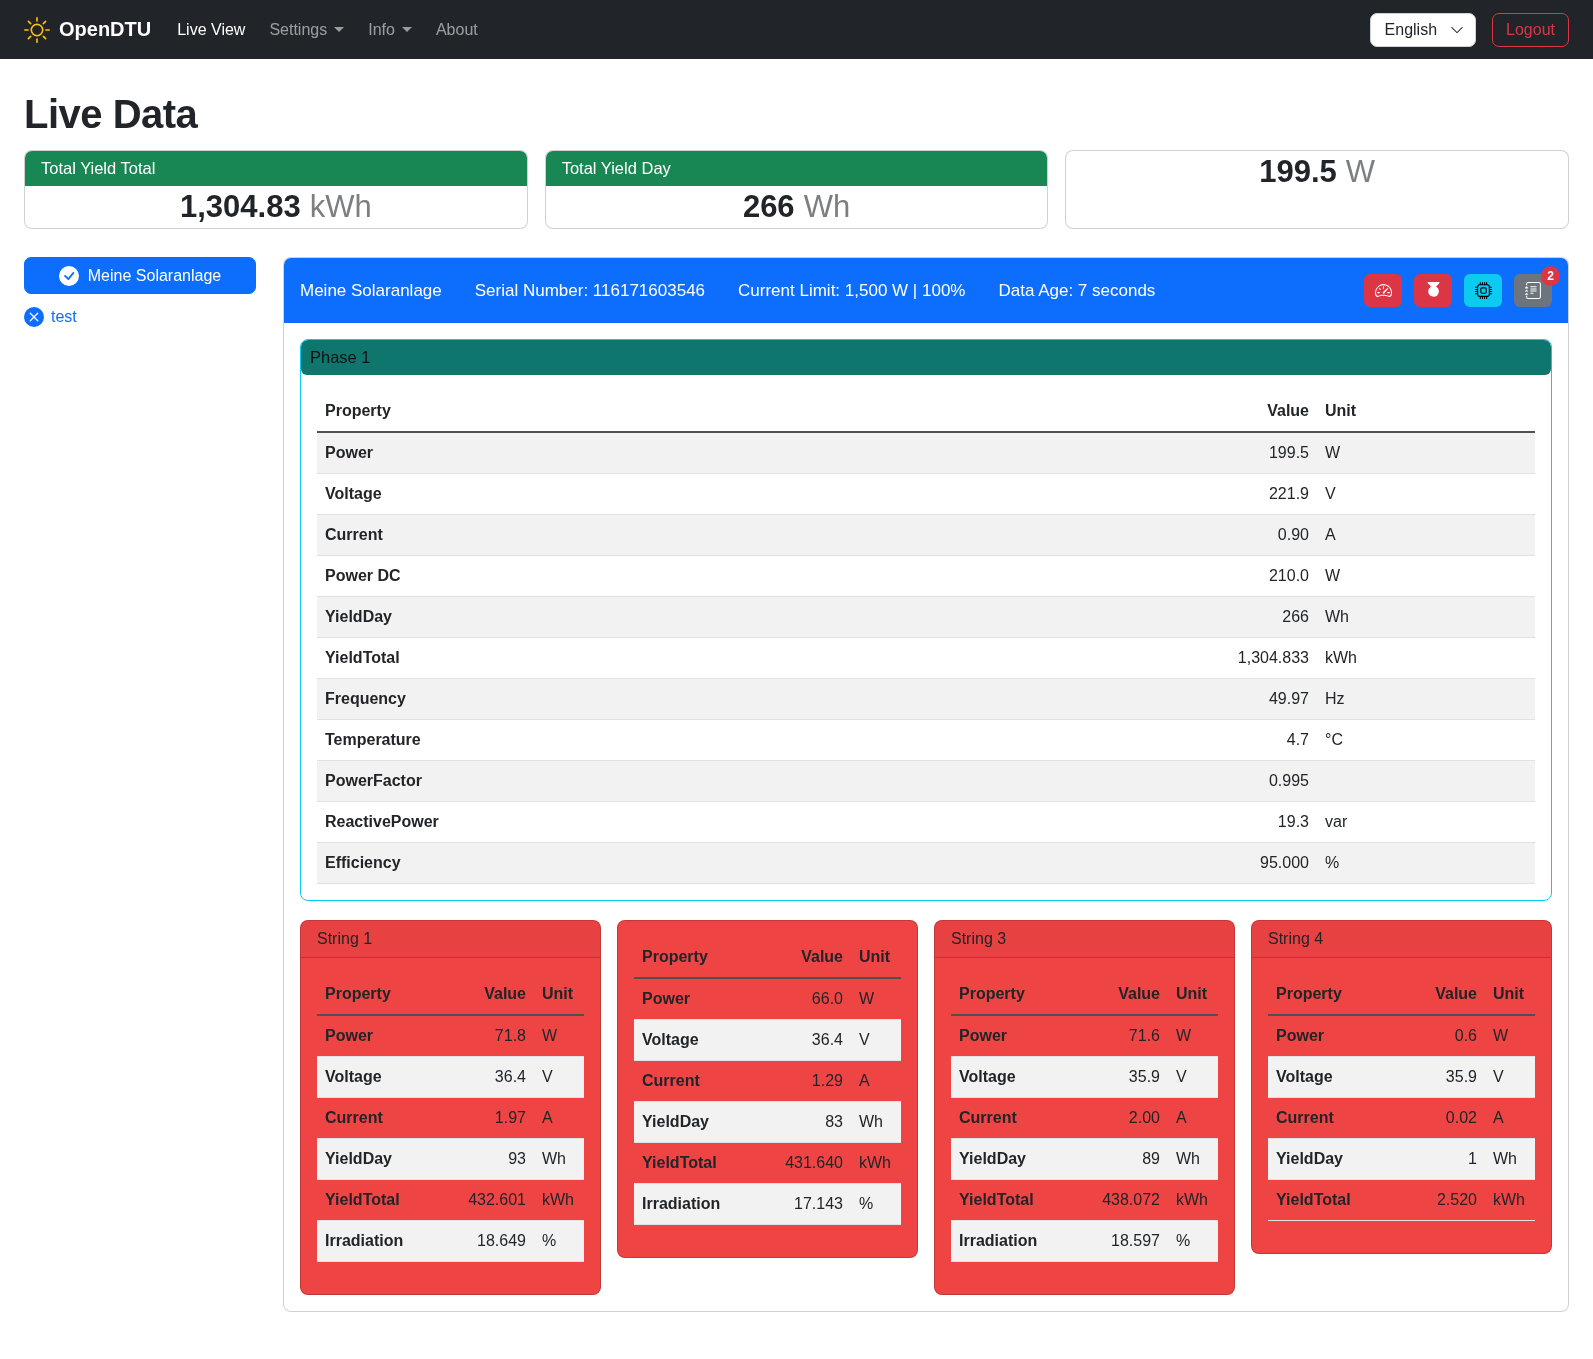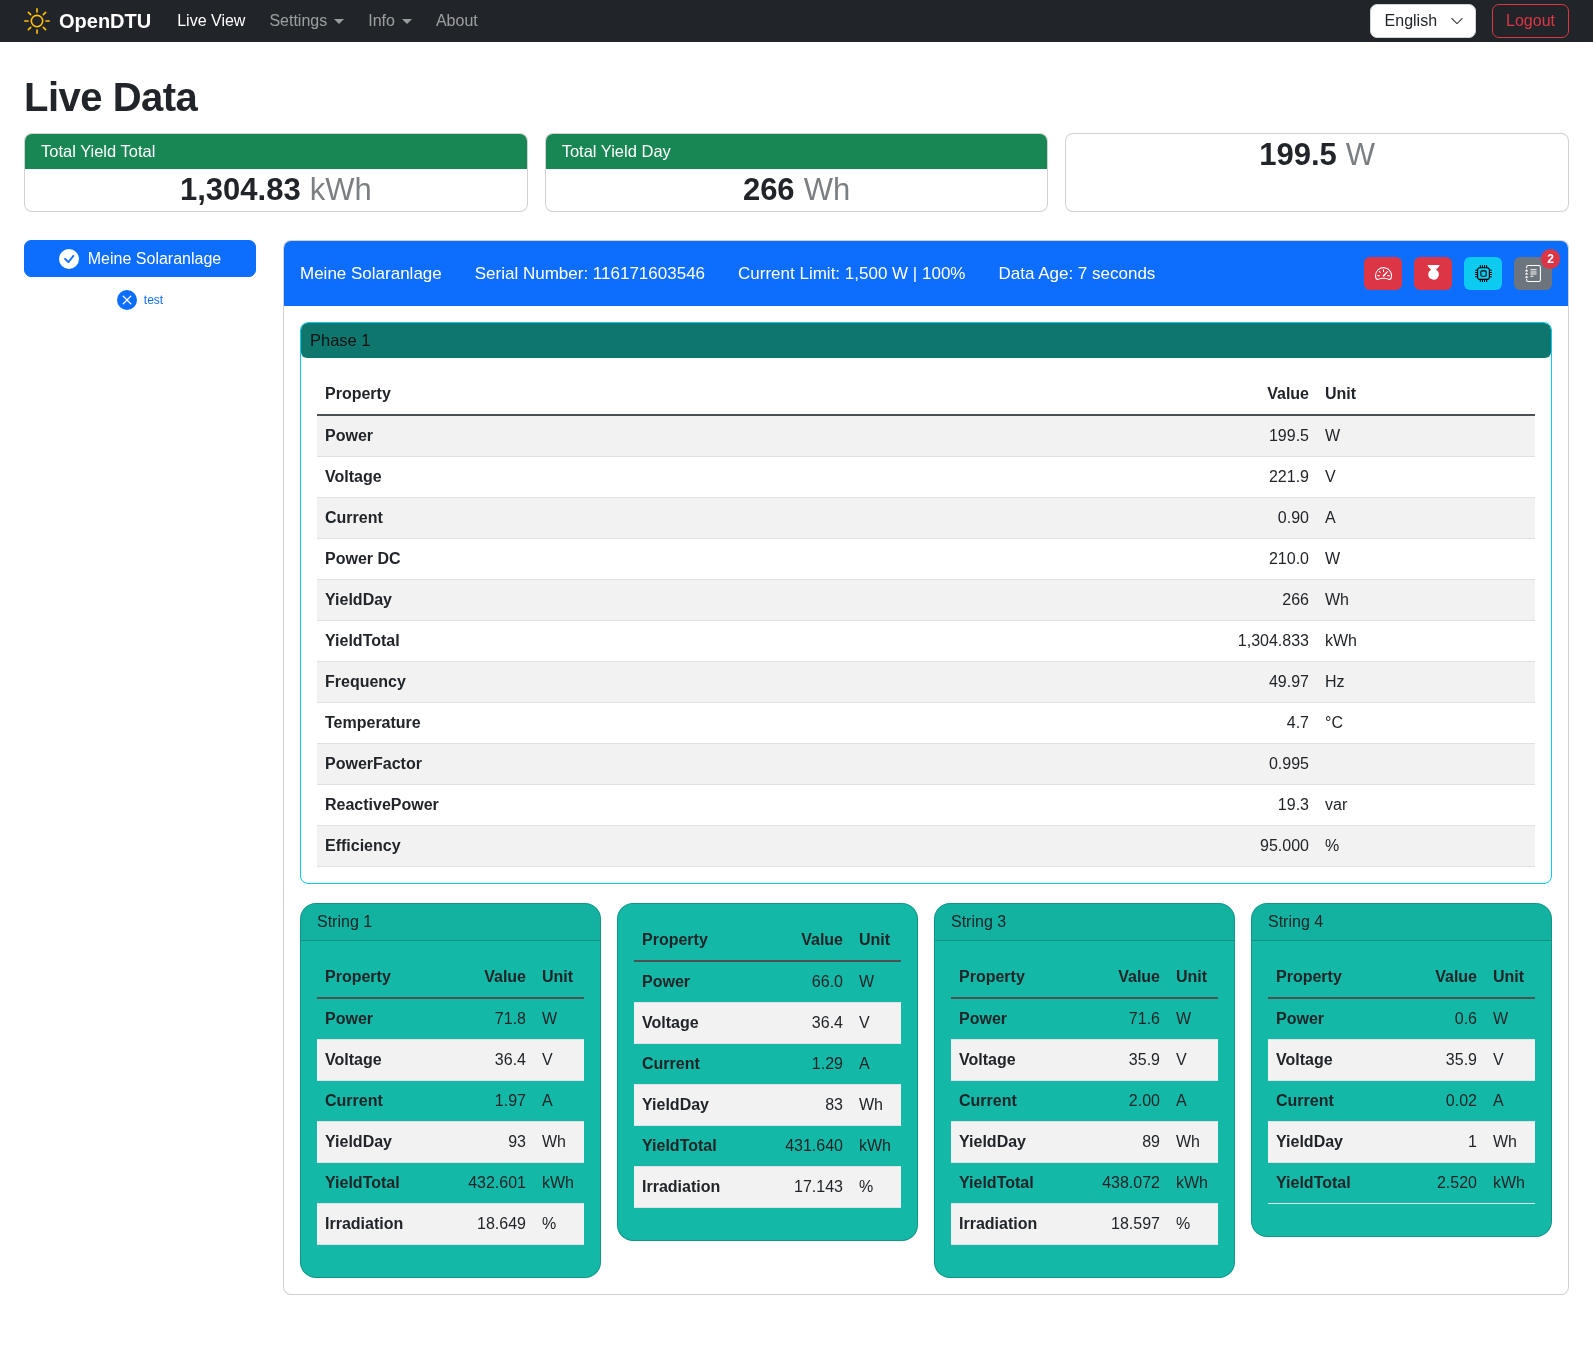--- a/index.html
+++ b/index.html
@@ -7,21 +7,21 @@
     font-family: "Liberation Sans", "DejaVu Sans", sans-serif;
     background: #ffffff;
     color: #212529;
     width: 1593px;
     font-size: 16px;
   }
 
   
   .navbar {
     background: #212529;
-    height: 42px;
+    height: 59px;
     display: flex;
     align-items: center;
     padding: 0 24px;
   }
   .brand {
     display: flex;
     align-items: center;
     gap: 9px;
     color: #fff;
     font-size: 20px;
@@ -113,24 +113,23 @@
     padding: 6px 12px;
     font-size: 16px;
     font-family: inherit;
     height: 37px;
     cursor: pointer;
   }
   .test-link {
     margin-top: 13px;
     display: flex;
     align-items: center;
-    justify-content: center;
     gap: 7px;
     color: #0d6efd;
-    font-size: 12px;
+    font-size: 16px;
     cursor: pointer;
   }
 
   
   .panel {
     flex: 1;
     border: 1px solid rgba(0,0,0,0.18);
     border-radius: 8px;
     background: #fff;
     overflow: hidden;
@@ -202,22 +201,22 @@
     overflow: hidden;
   }
   .phase-header { background: #0f766e; color: #101214; padding: 8px 9px; font-size: 16.5px; border-radius: 6px; }
   .phase-body { padding: 16px 16px 0; }
 
   
   .strings-row { display: flex; gap: 16px; align-items: flex-start; }
   .string-card {
     flex: 1;
     border: 1px solid rgba(0,0,0,0.18);
-    border-radius: 16px;
-    background: #14b8a6;
+    border-radius: 8px;
+    background: #ef4444;
     overflow: hidden;
   }
   .string-header {
     background: rgba(0,0,0,0.03);
     border-bottom: 1px solid rgba(0,0,0,0.18);
     padding: 9px 16px;
     font-size: 16px;
   }
   .string-body { padding: 16px 16px 16px; }
 </style>

